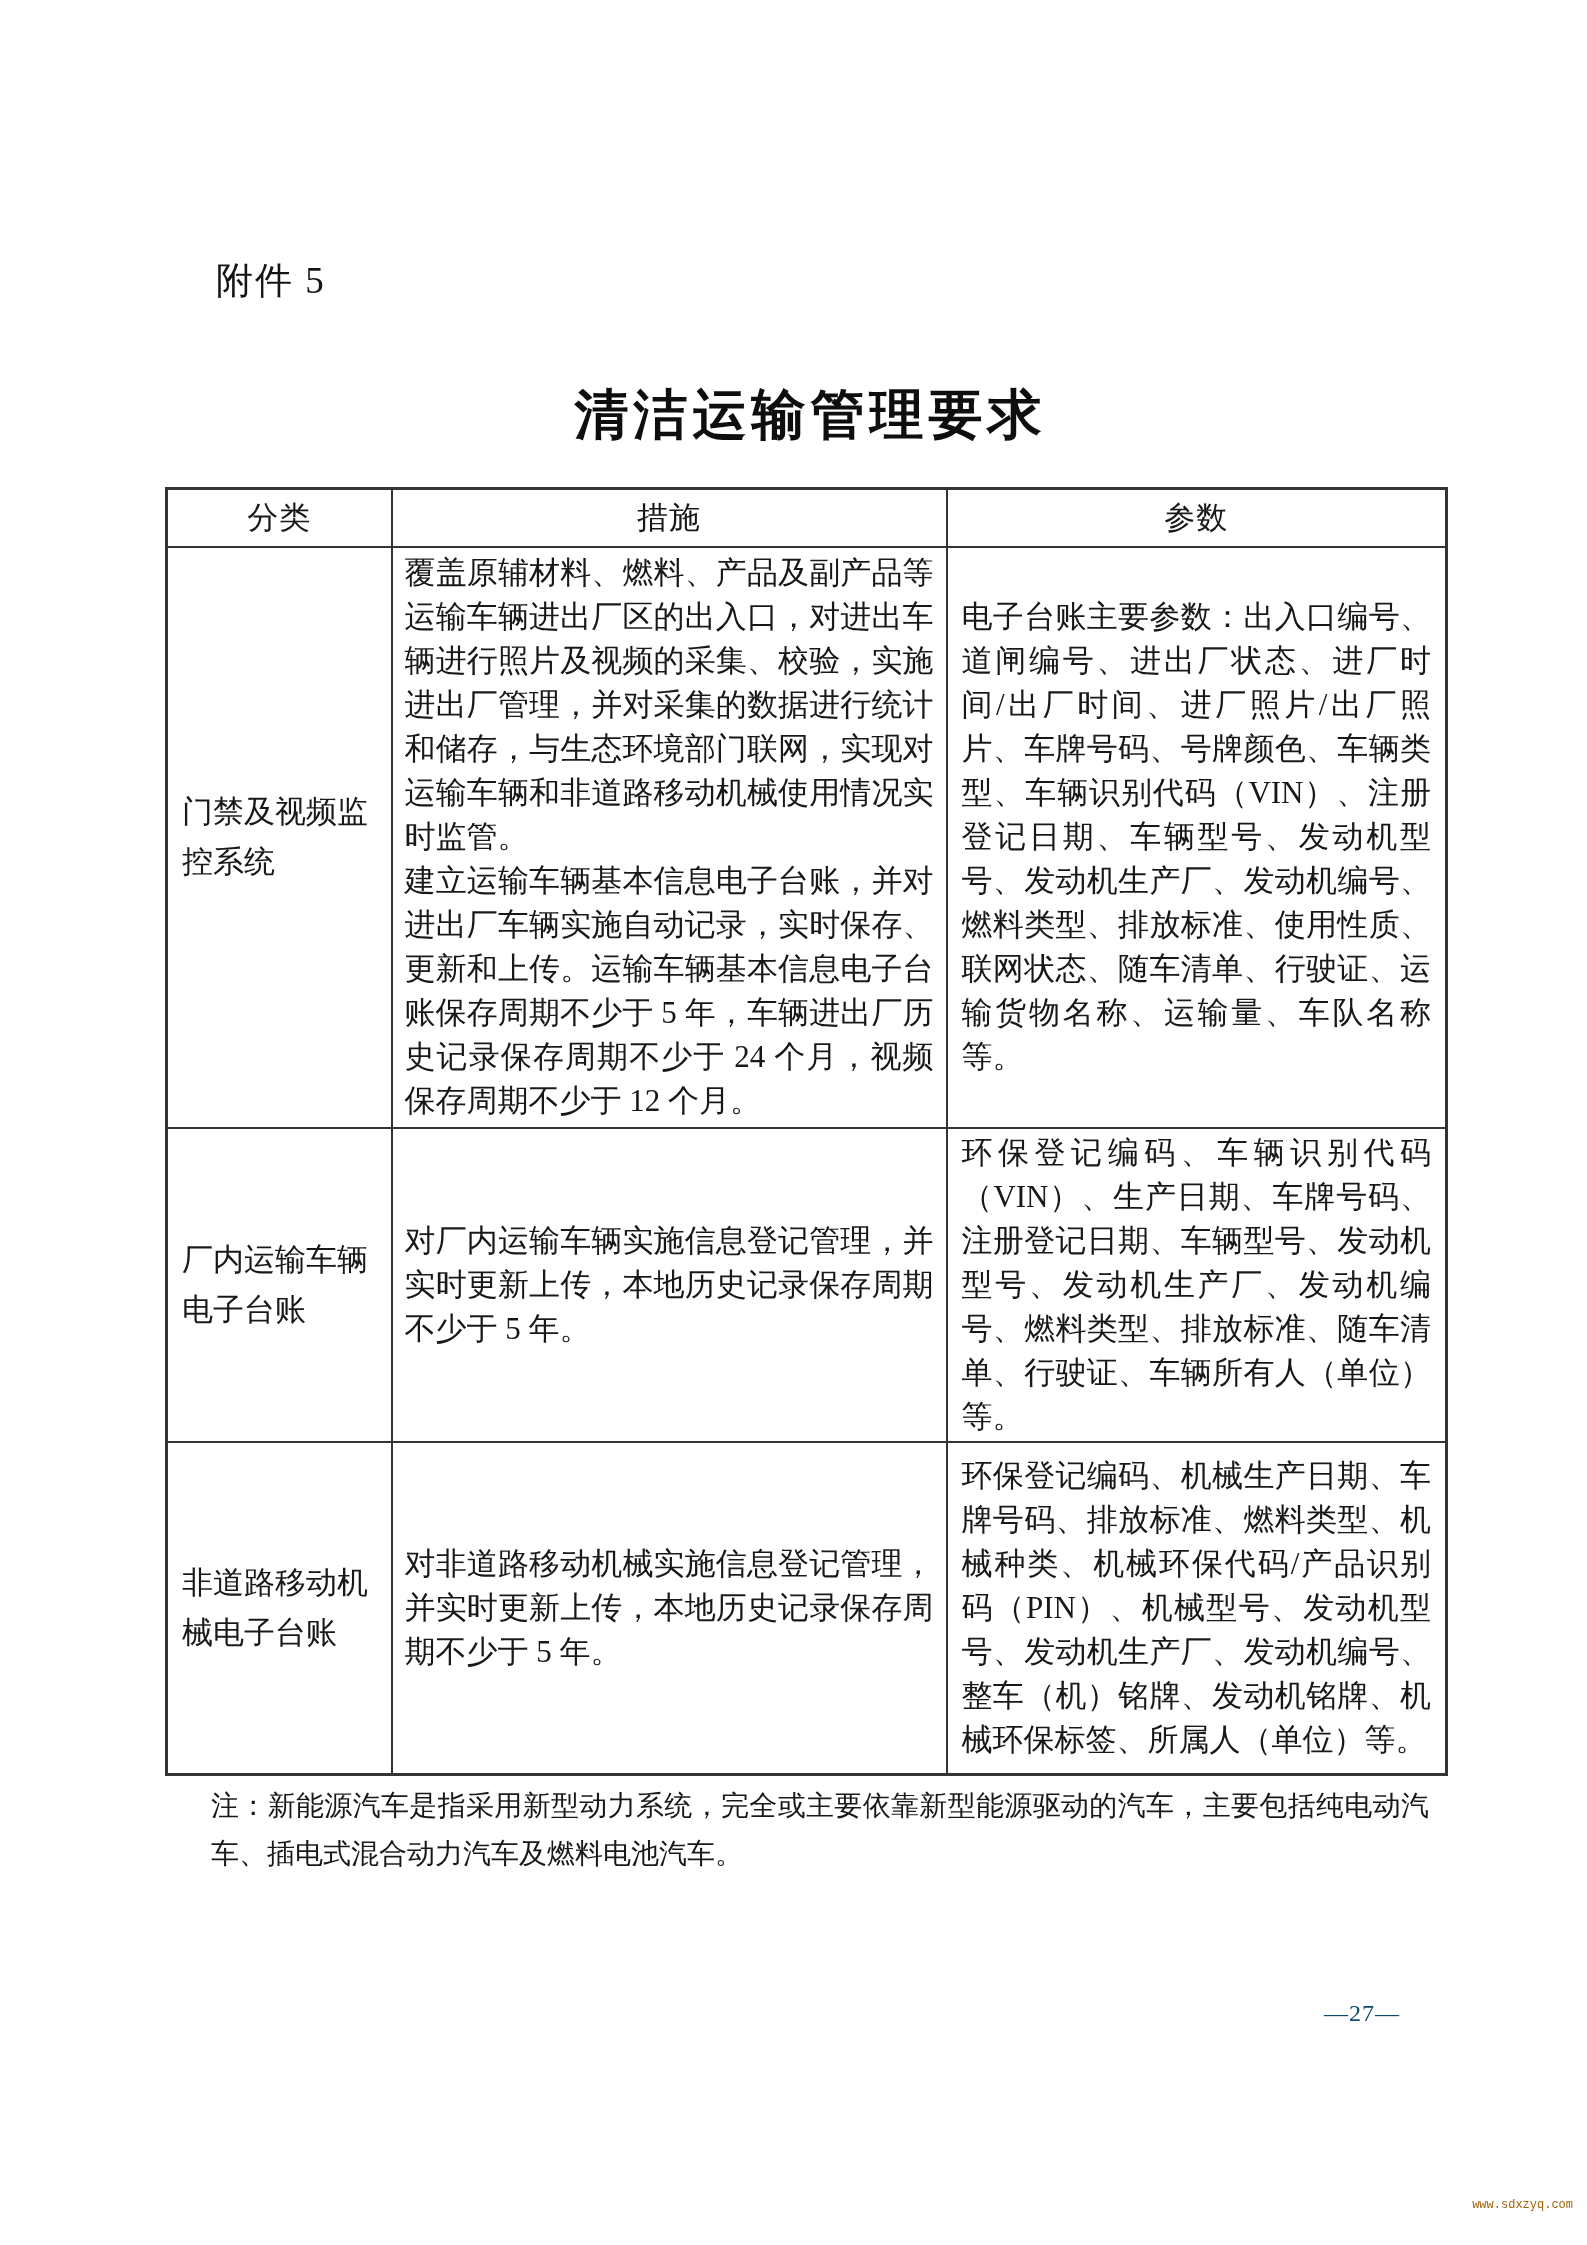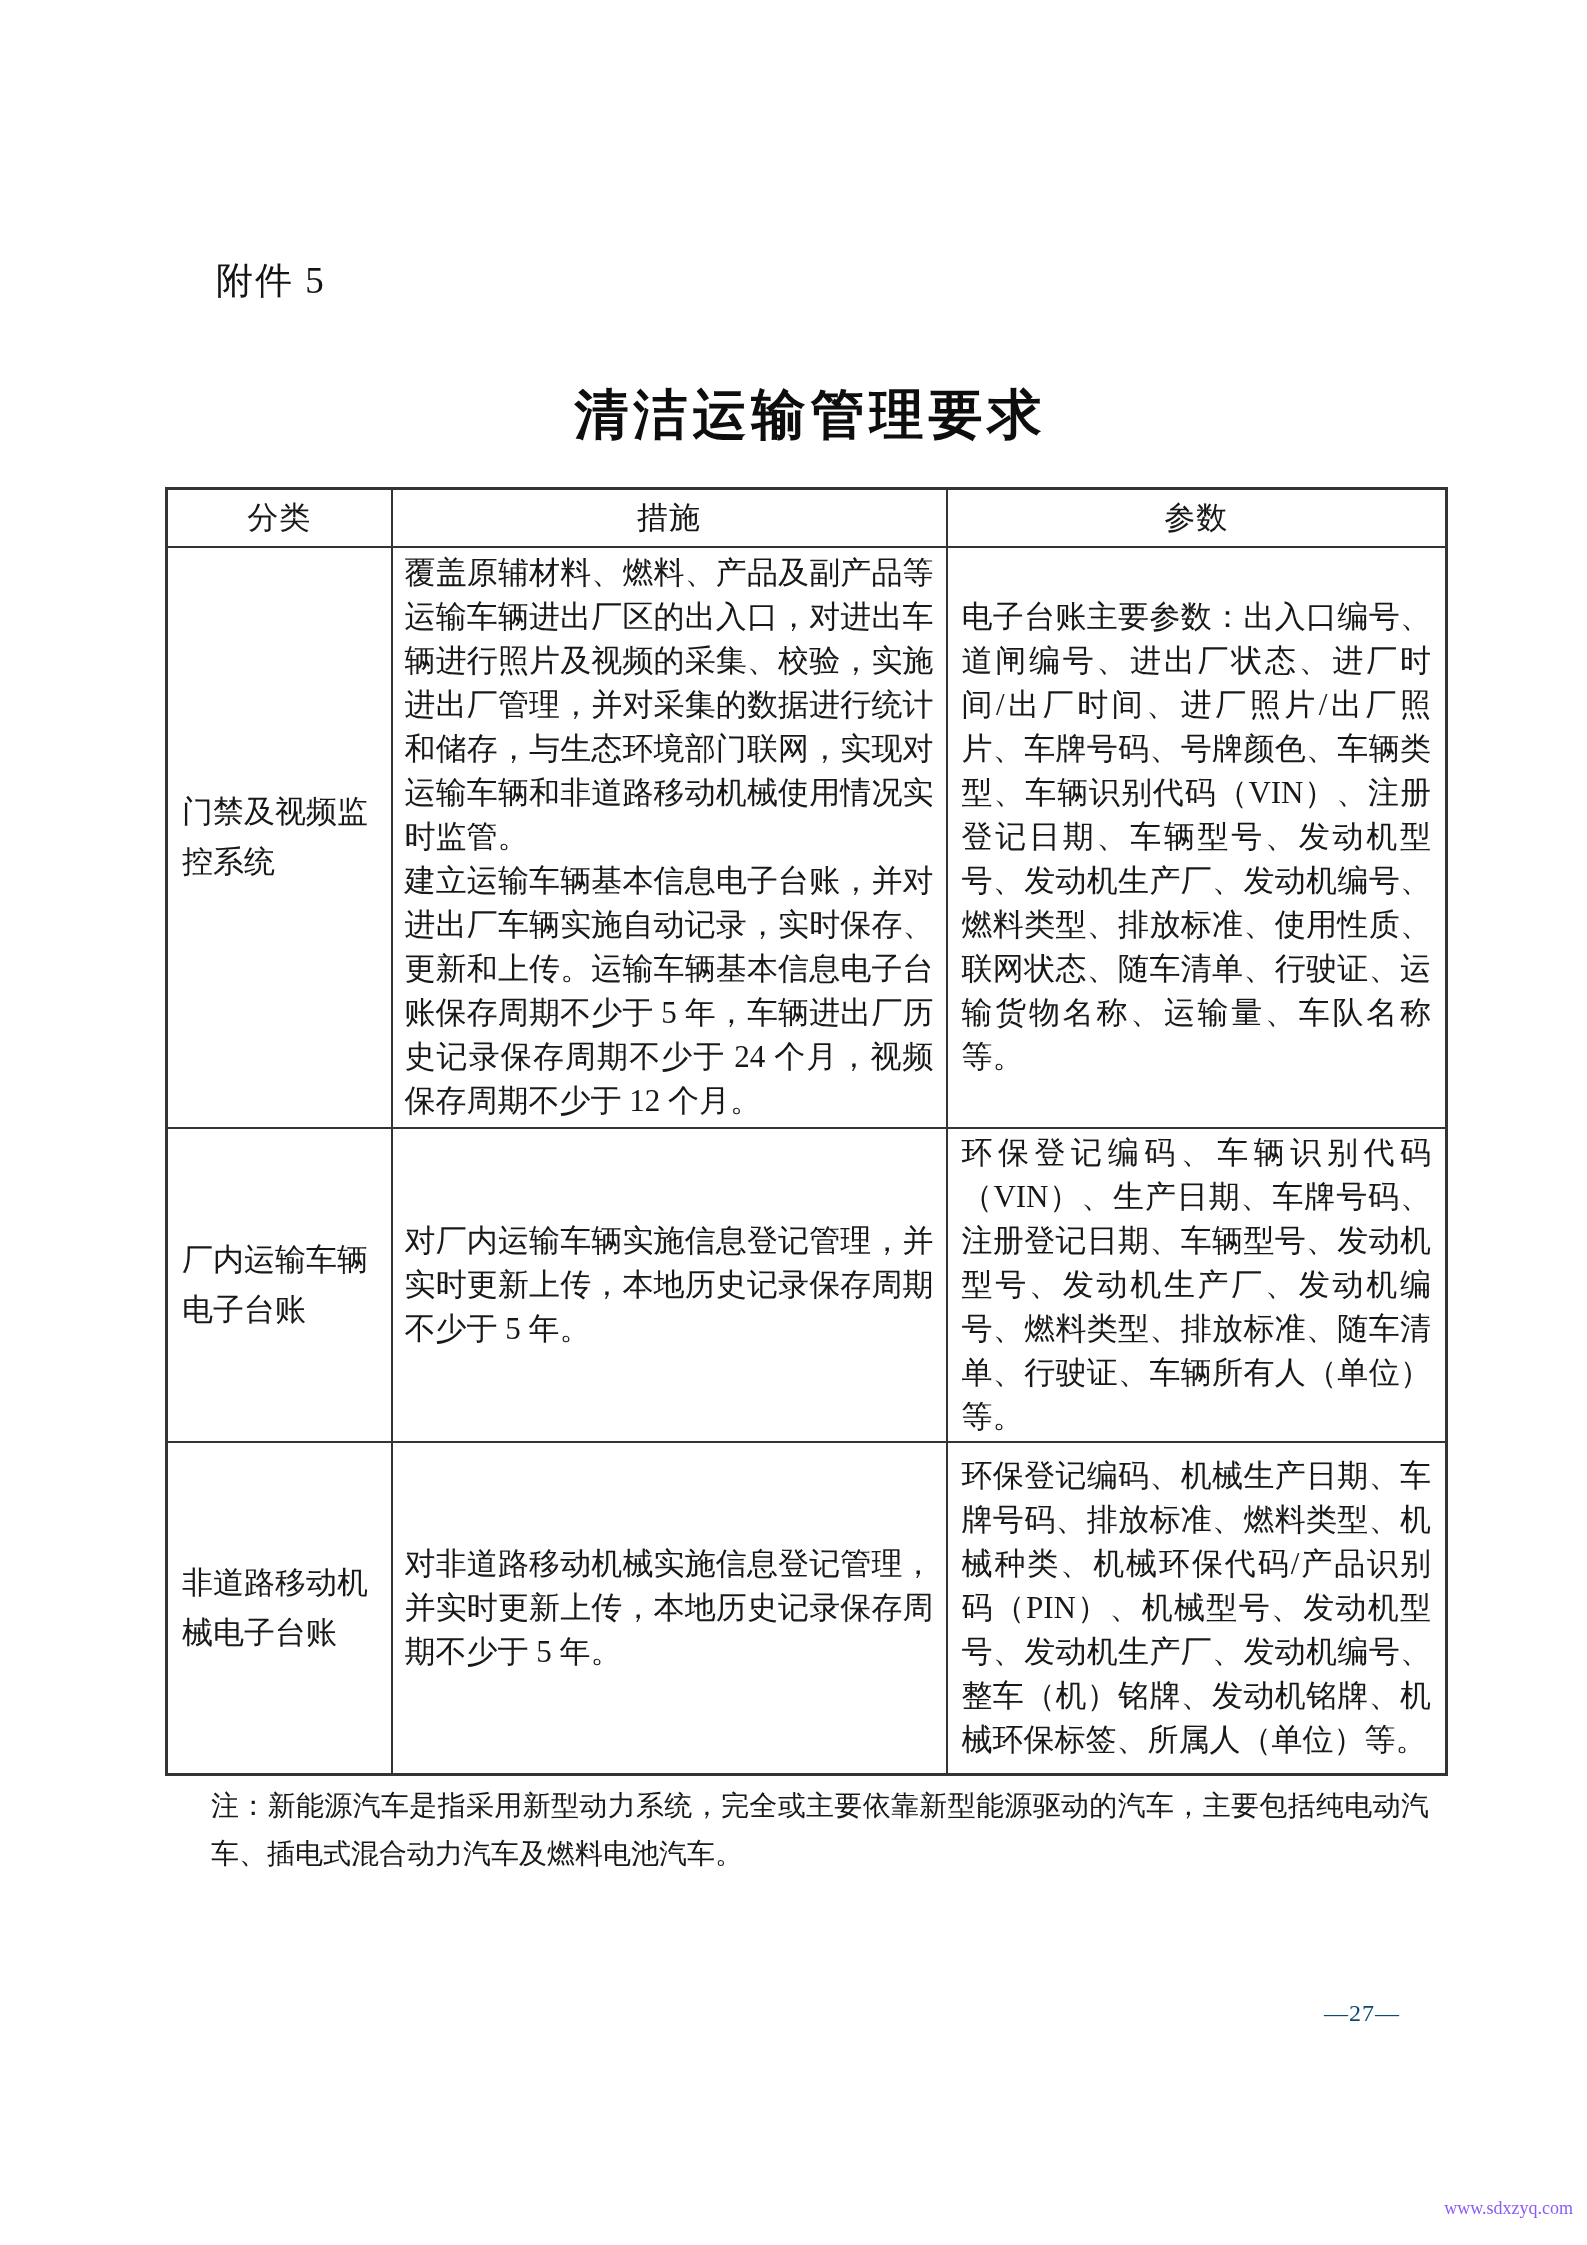--- a/index.html
+++ b/index.html
@@ -100,23 +100,23 @@
     top: 1988px;
     font-size: 24px;
     letter-spacing: 1px;
     color: #0c4a6e;
     margin-top: 12px;
   }
   .watermark {
     position: absolute;
     right: 14px;
     top: 2198px;
-    font-size: 18px;
-    color: #8b5cf6;
-    font-family: Liberation Serif, serif;
+    font-size: 12px;
+    color: #a16207;
+    font-family: Liberation Mono, monospace;
   }
 </style>
 </head>
 <body>
 
 <div class="page">
 
   <div class="attachment">附件 5</div>
 
   <h1 class="doc-title">清洁运输管理要求</h1>

